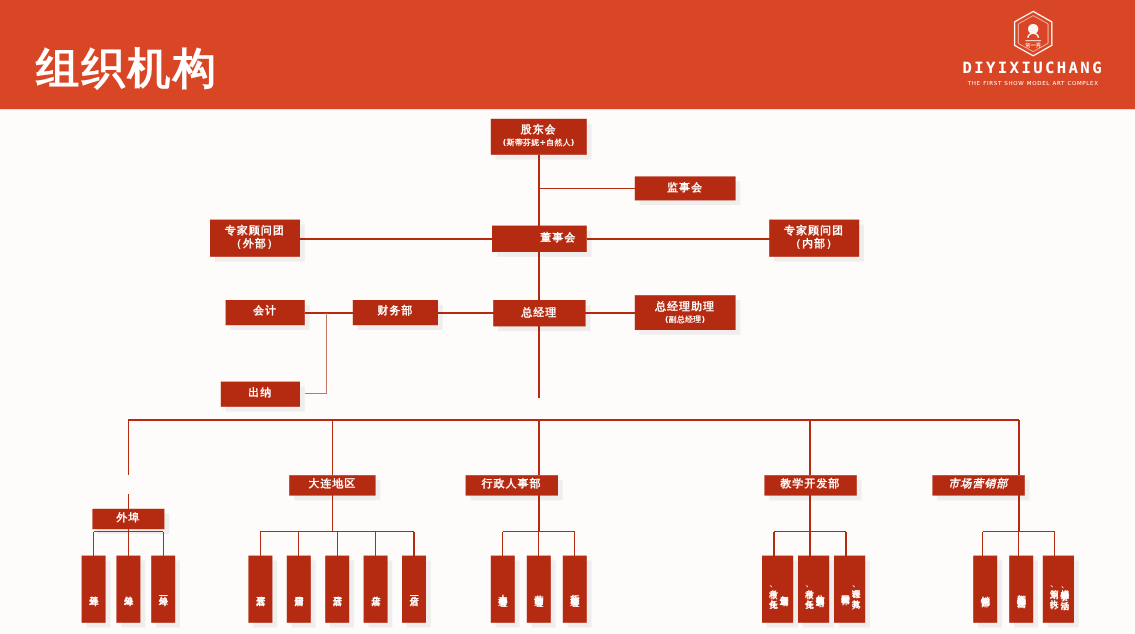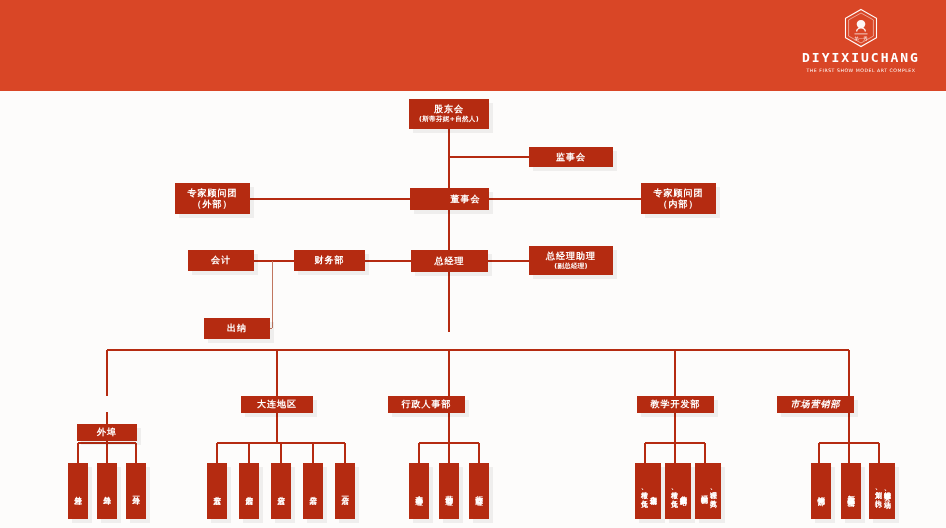--- a/index.html
+++ b/index.html
@@ -81,20 +81,21 @@
     max-height:100%;
   }
   .vtext.two{font-size:7px;line-height:9px;letter-spacing:0.5px;}
 </style>
 </head>
 <body>
 
 <div id="stage">
 
   <div class="header">
+    <div class="header-title">组织机构</div>
 
     <div class="logo">
       <div class="logo-mark">
         <svg width="34" height="40" viewBox="0 0 34 40">
           <polygon points="17,1.5 32.5,10.2 32.5,29.8 17,38.5 1.5,29.8 1.5,10.2" fill="none" stroke="#ffffff" stroke-width="1.1"></polygon>
           <polygon points="17,5 29.4,11.9 29.4,28.1 17,35 4.6,28.1 4.6,11.9" fill="none" stroke="#ffffff" stroke-width="0.6" opacity="0.85"></polygon>
           <path d="M17 12 c-2.6 0 -4.3 1.9 -4.3 4.1 c0 1.6 .9 2.7 1.9 3.6 c-1.5 .8 -2.6 2.1 -2.6 3.8 l1.3 0 c0 -1.9 1.8 -3.1 3.7 -3.1 c1.9 0 3.7 1.2 3.7 3.1 l1.3 0 c0 -1.7 -1.1 -3 -2.6 -3.8 c1 -.9 1.9 -2 1.9 -3.6 c0 -2.2 -1.7 -4.1 -4.3 -4.1 z" fill="#ffffff" opacity="0.95"></path>
           <rect x="10.5" y="25.5" width="13" height="0.8" fill="#ffffff" opacity="0.9"></rect>
           <text x="17" y="31.5" font-size="4.4" fill="#ffffff" text-anchor="middle" font-family="DejaVu Sans, sans-serif">第一秀</text>
         </svg>
@@ -216,21 +217,21 @@
     </div>
 
     <div class="node" style="left:294px;top:159px;width:71px;height:21px;">
       <span class="t1">财务部</span>
     </div>
 
     <div class="node" style="left:188px;top:159px;width:66px;height:21px;">
       <span class="t1">会计</span>
     </div>
 
-    <div class="node" style="left:204px;top:227px;width:66px;height:21px;">
+    <div class="node" style="left:184px;top:227px;width:66px;height:21px;">
       <span class="t1">出纳</span>
     </div>
 
     <div class="node" style="left:77px;top:305px;width:60px;height:17px;margin-top:28px;">
       <span class="t1">外埠</span>
     </div>
 
     <div class="node" style="left:241px;top:305px;width:72px;height:17px;">
       <span class="t1">大连地区</span>
     </div>

